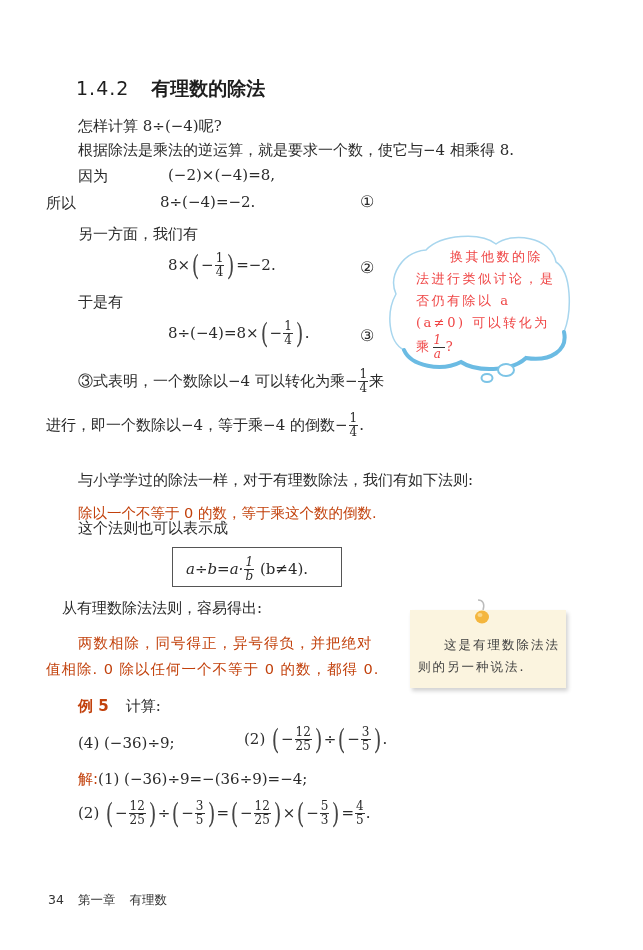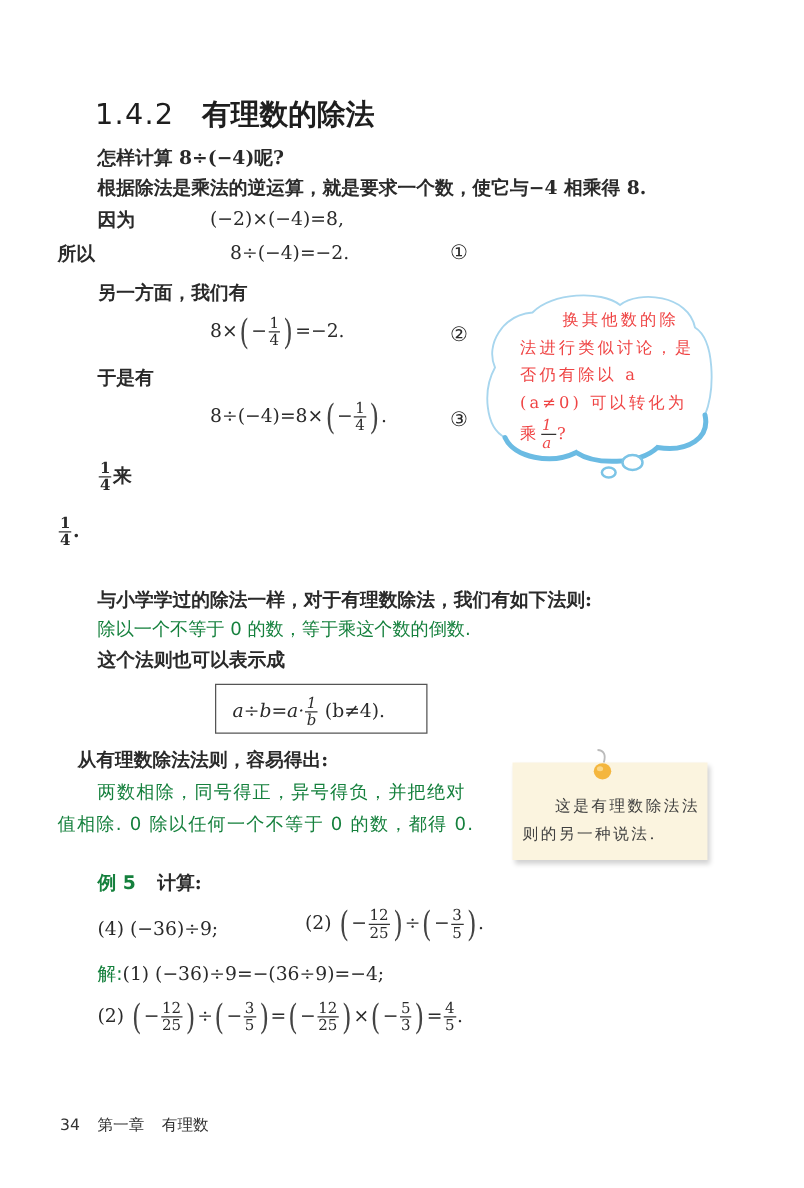--- a/index.html
+++ b/index.html
@@ -1,24 +1,24 @@
 <!DOCTYPE html>
 <html><head>
 <meta charset="utf-8">
 <style>
   html, body { margin: 0; padding: 0; }
   body {
     width: 643px; height: 950px; background: #ffffff; position: relative; overflow: hidden;
     font-family: "DejaVu Serif", "Liberation Serif", serif; color: #2a2a2a;
   }
   .abs { position: absolute; white-space: nowrap; }
-  .txt { font-size: 15px; line-height: 20px; font-weight: bold; }
-  .heading { font-family: "DejaVu Sans", "Liberation Sans", sans-serif; font-size: 23px; font-weight: bold; color: #1e1e1e; }
+  .txt { font-size: 15px; line-height: 20px; }
+  .heading { font-family: "DejaVu Sans", "Liberation Sans", sans-serif; font-size: 19px; font-weight: bold; color: #1e1e1e; }
   .heading .num { font-weight: normal; margin-right: 22px; letter-spacing: 1px; }
-  .blue { color: #15803d; font-family: "DejaVu Sans", "Liberation Sans", sans-serif; font-size: 14.5px; }
+  .blue { color: #c2410c; font-family: "DejaVu Sans", "Liberation Sans", sans-serif; font-size: 14.5px; margin-top: 10px; }
   .math { font-family: "DejaVu Serif", "Liberation Serif", serif; font-size: 15px; }
   .it { font-style: italic; }
   .frac { display: inline-flex; flex-direction: column; align-items: center; vertical-align: middle; font-size: 12px; line-height: 13px; margin: 0 1px; }
   .frac .n { border-bottom: 1px solid #333; padding: 0 1px; }
   .frac .d { padding: 0 1px; }
   .paren { font-size: 28px; line-height: 20px; vertical-align: middle; font-weight: 200; color: #444; display:inline-block; transform: scaleX(0.7); }
   .circ { font-size: 16px; }
   .cloud { position: absolute; left: 386px; top: 232px; width: 186px; height: 152px; }
   .cloud-text { position: absolute; left: 416px; top: 246px; width: 140px; font-size: 13px; line-height: 22px; letter-spacing: 2.5px; color: #ef4444; white-space: normal; }
   .note { position: absolute; left: 410px; top: 610px; width: 156px; height: 78px; background: #fbf4df; box-shadow: 2px 3px 4px rgba(0,0,0,0.18); }
@@ -33,21 +33,21 @@
 <div class="abs heading" style="left:76px; top:76px;">
   <span class="num">1.4.2</span><span>有理数的除法</span>
 </div>
 
 <div class="abs txt" style="left:78px; top:116px;">怎样计算 8÷(−4)呢?</div>
 <div class="abs txt" style="left:78px; top:140px;">根据除法是乘法的逆运算，就是要求一个数，使它与−4 相乘得 8.</div>
 
 <div class="abs txt" style="left:78px; top:166px;">因为</div>
 <div class="abs math" style="left:168px; top:166px;">(−2)×(−4)=8,</div>
 <div class="abs txt" style="left:46px; top:193px;">所以</div>
-<div class="abs math" style="left:184px; top:193px;">8÷(−4)=−2.</div>
+<div class="abs math" style="left:160px; top:193px;">8÷(−4)=−2.</div>
 <div class="abs circ" style="left:360px; top:192px;">①</div>
 
 <div class="abs txt" style="left:78px; top:224px;">另一方面，我们有</div>
 <div class="abs math" style="left:168px; top:252px;">
   <span>8×</span><span class="paren">(</span>−<span class="frac">
       <span class="n">1</span>
       <span class="d">4</span>
     </span><span class="paren">)</span><span>=−2.</span>
 </div>
 <div class="abs circ" style="left:360px; top:258px;">②</div>
@@ -55,27 +55,27 @@
 <div class="abs txt" style="left:78px; top:292px;">于是有</div>
 <div class="abs math" style="left:168px; top:320px;">
   <span>8÷(−4)=8×</span><span class="paren">(</span>−<span class="frac">
       <span class="n">1</span>
       <span class="d">4</span>
     </span><span class="paren">)</span><span>.</span>
 </div>
 <div class="abs circ" style="left:360px; top:326px;">③</div>
 
 <div class="abs txt" style="left:78px; top:368px;">
-  <span class="frac">
+  <span>③式表明，一个数除以−4 可以转化为乘−</span><span class="frac">
       <span class="n">1</span>
       <span class="d">4</span>
     </span><span>来</span>
 </div>
 <div class="abs txt" style="left:46px; top:412px;">
-  <span class="frac">
+  <span>进行，即一个数除以−4，等于乘−4 的倒数−</span><span class="frac">
       <span class="n">1</span>
       <span class="d">4</span>
     </span><span>.</span>
 </div>
 
 <svg class="cloud" viewBox="0 0 186 152" width="186" height="152">
   <path d="M40 18 C55 2, 95 0, 110 12 C125 0, 165 4, 170 30 C186 40, 186 80, 178 100 C182 118, 165 130, 140 126 C125 140, 90 140, 75 130 C55 140, 25 134, 18 118 C2 110, 0 80, 10 62 C2 44, 16 20, 40 18 Z" fill="#ffffff" stroke="#a8d6ee" stroke-width="1.5"></path>
   <path d="M18 118 C25 134, 55 140, 75 130 C90 140, 125 140, 140 126 C165 130, 182 118, 178 100" fill="none" stroke="#6bbbe3" stroke-width="4" stroke-linecap="round"></path>
   <ellipse cx="120" cy="138" rx="8" ry="6" fill="#fff" stroke="#7cc4e6" stroke-width="2"></ellipse>
   <ellipse cx="101" cy="146" rx="5.5" ry="4" fill="#fff" stroke="#7cc4e6" stroke-width="2"></ellipse>

